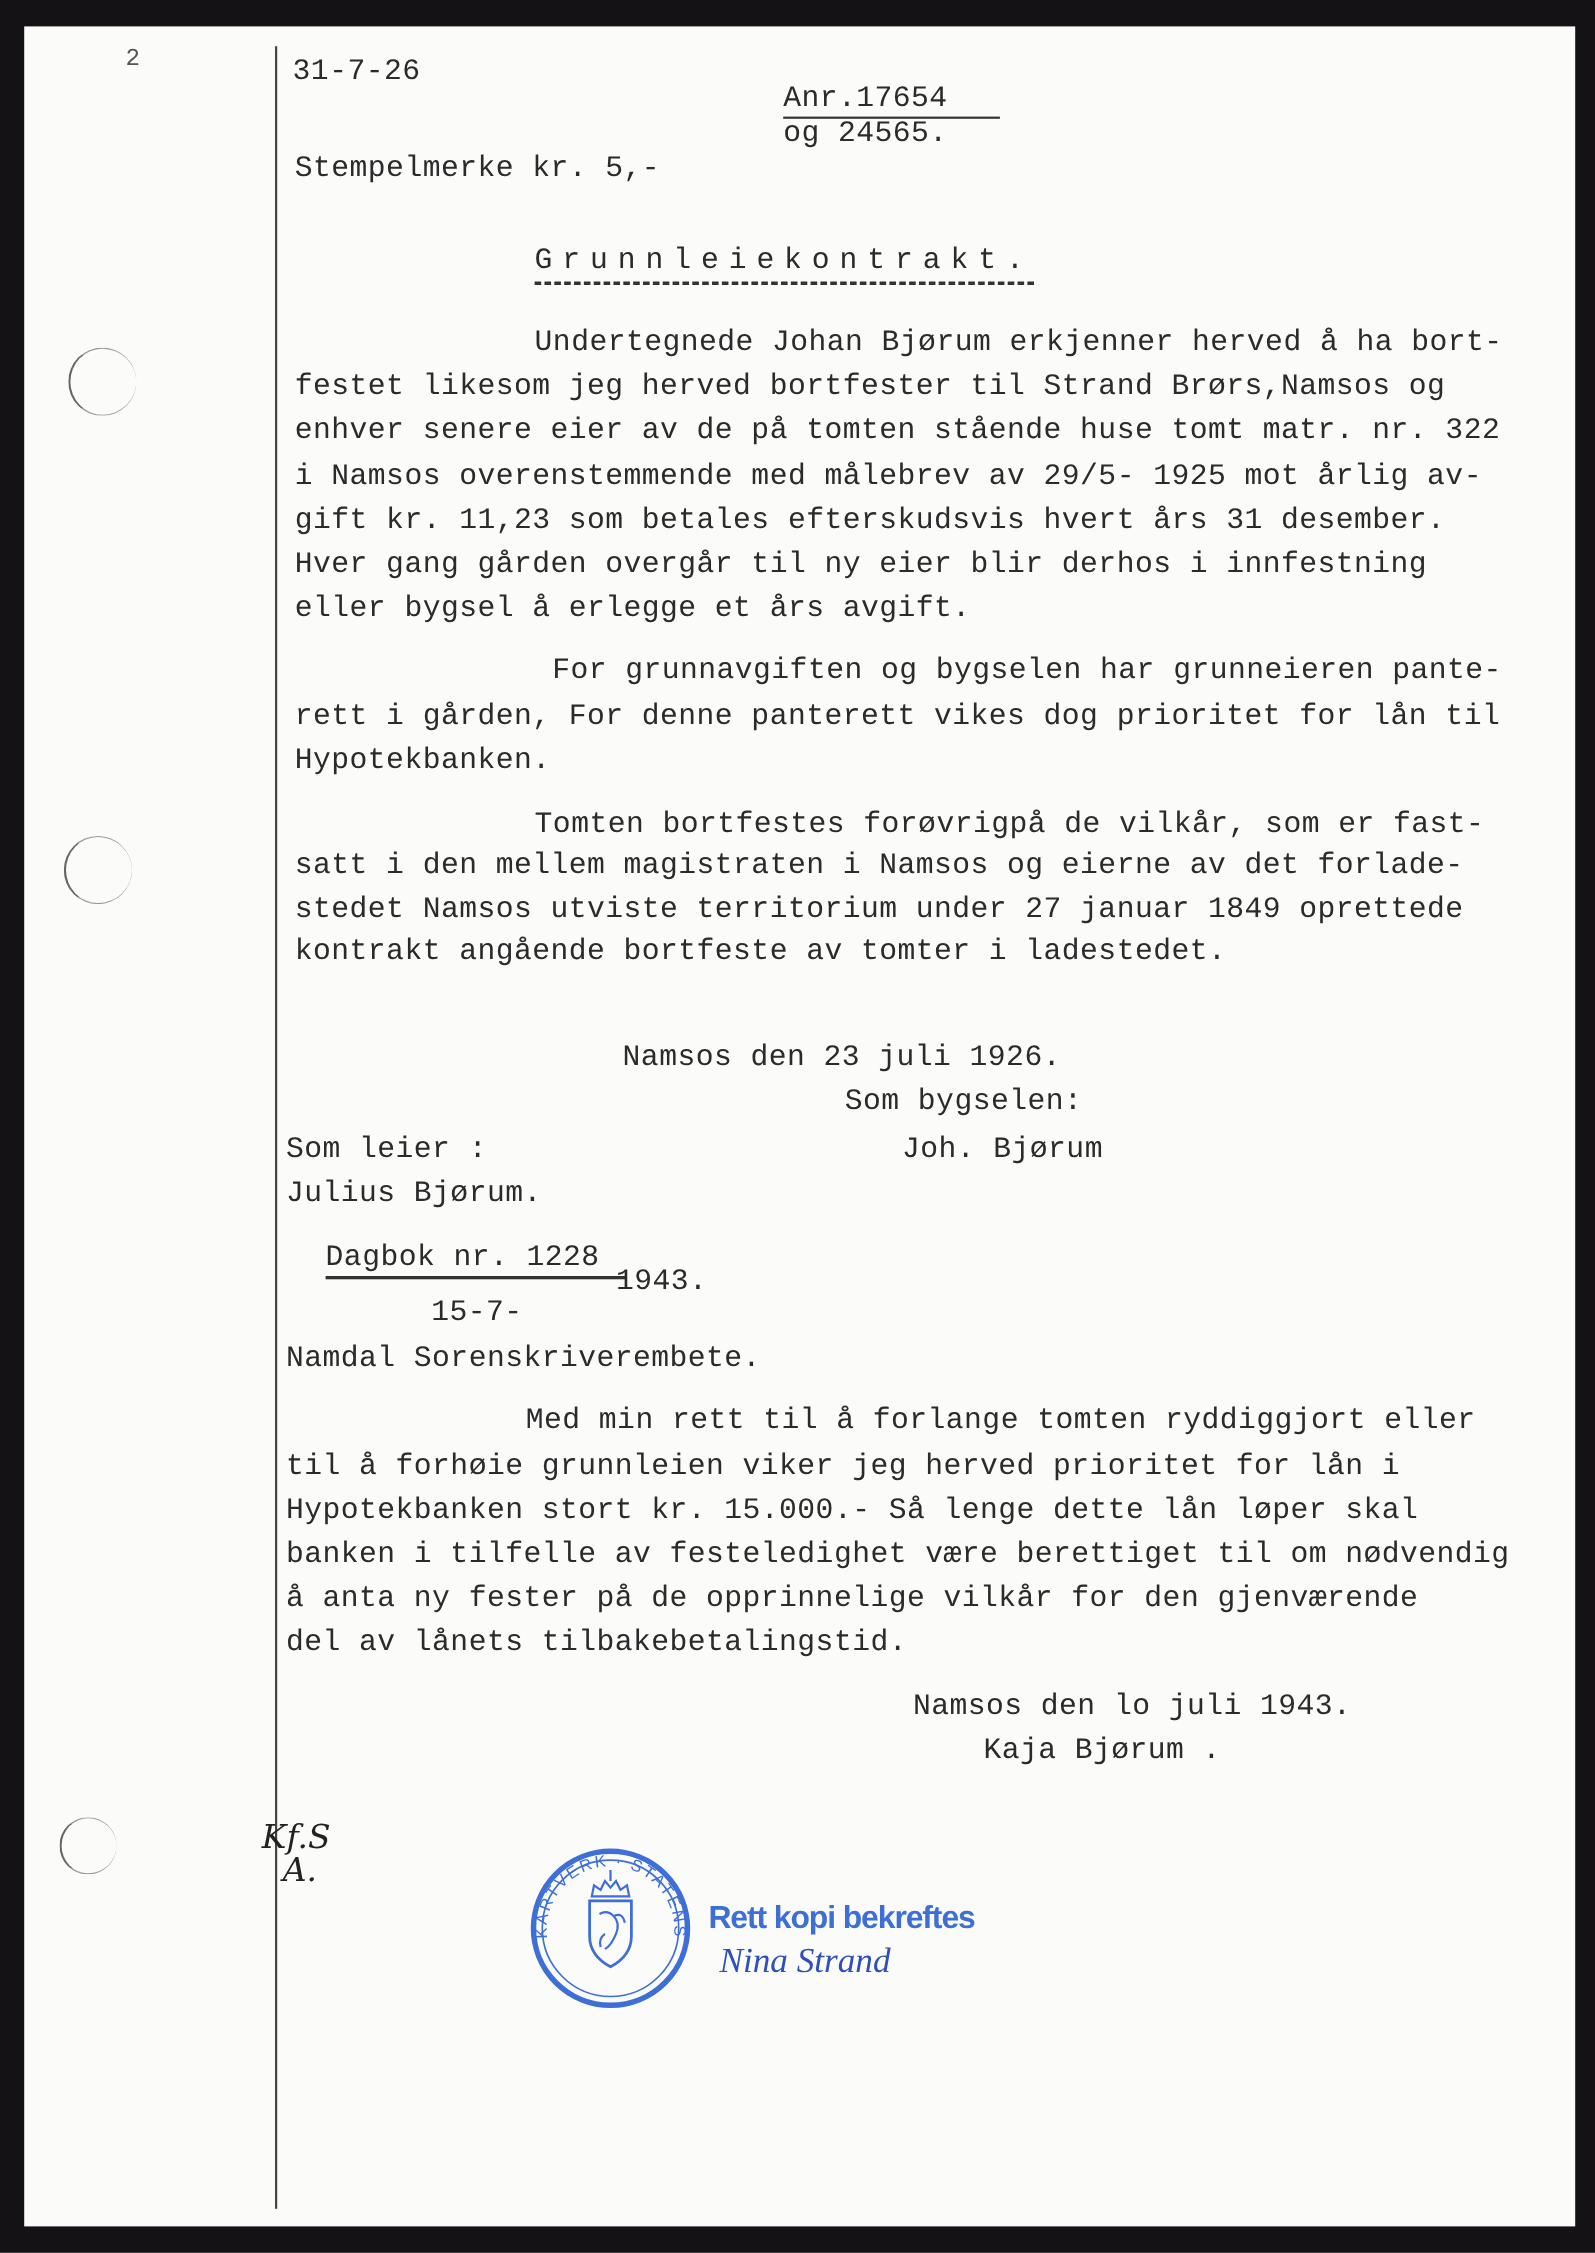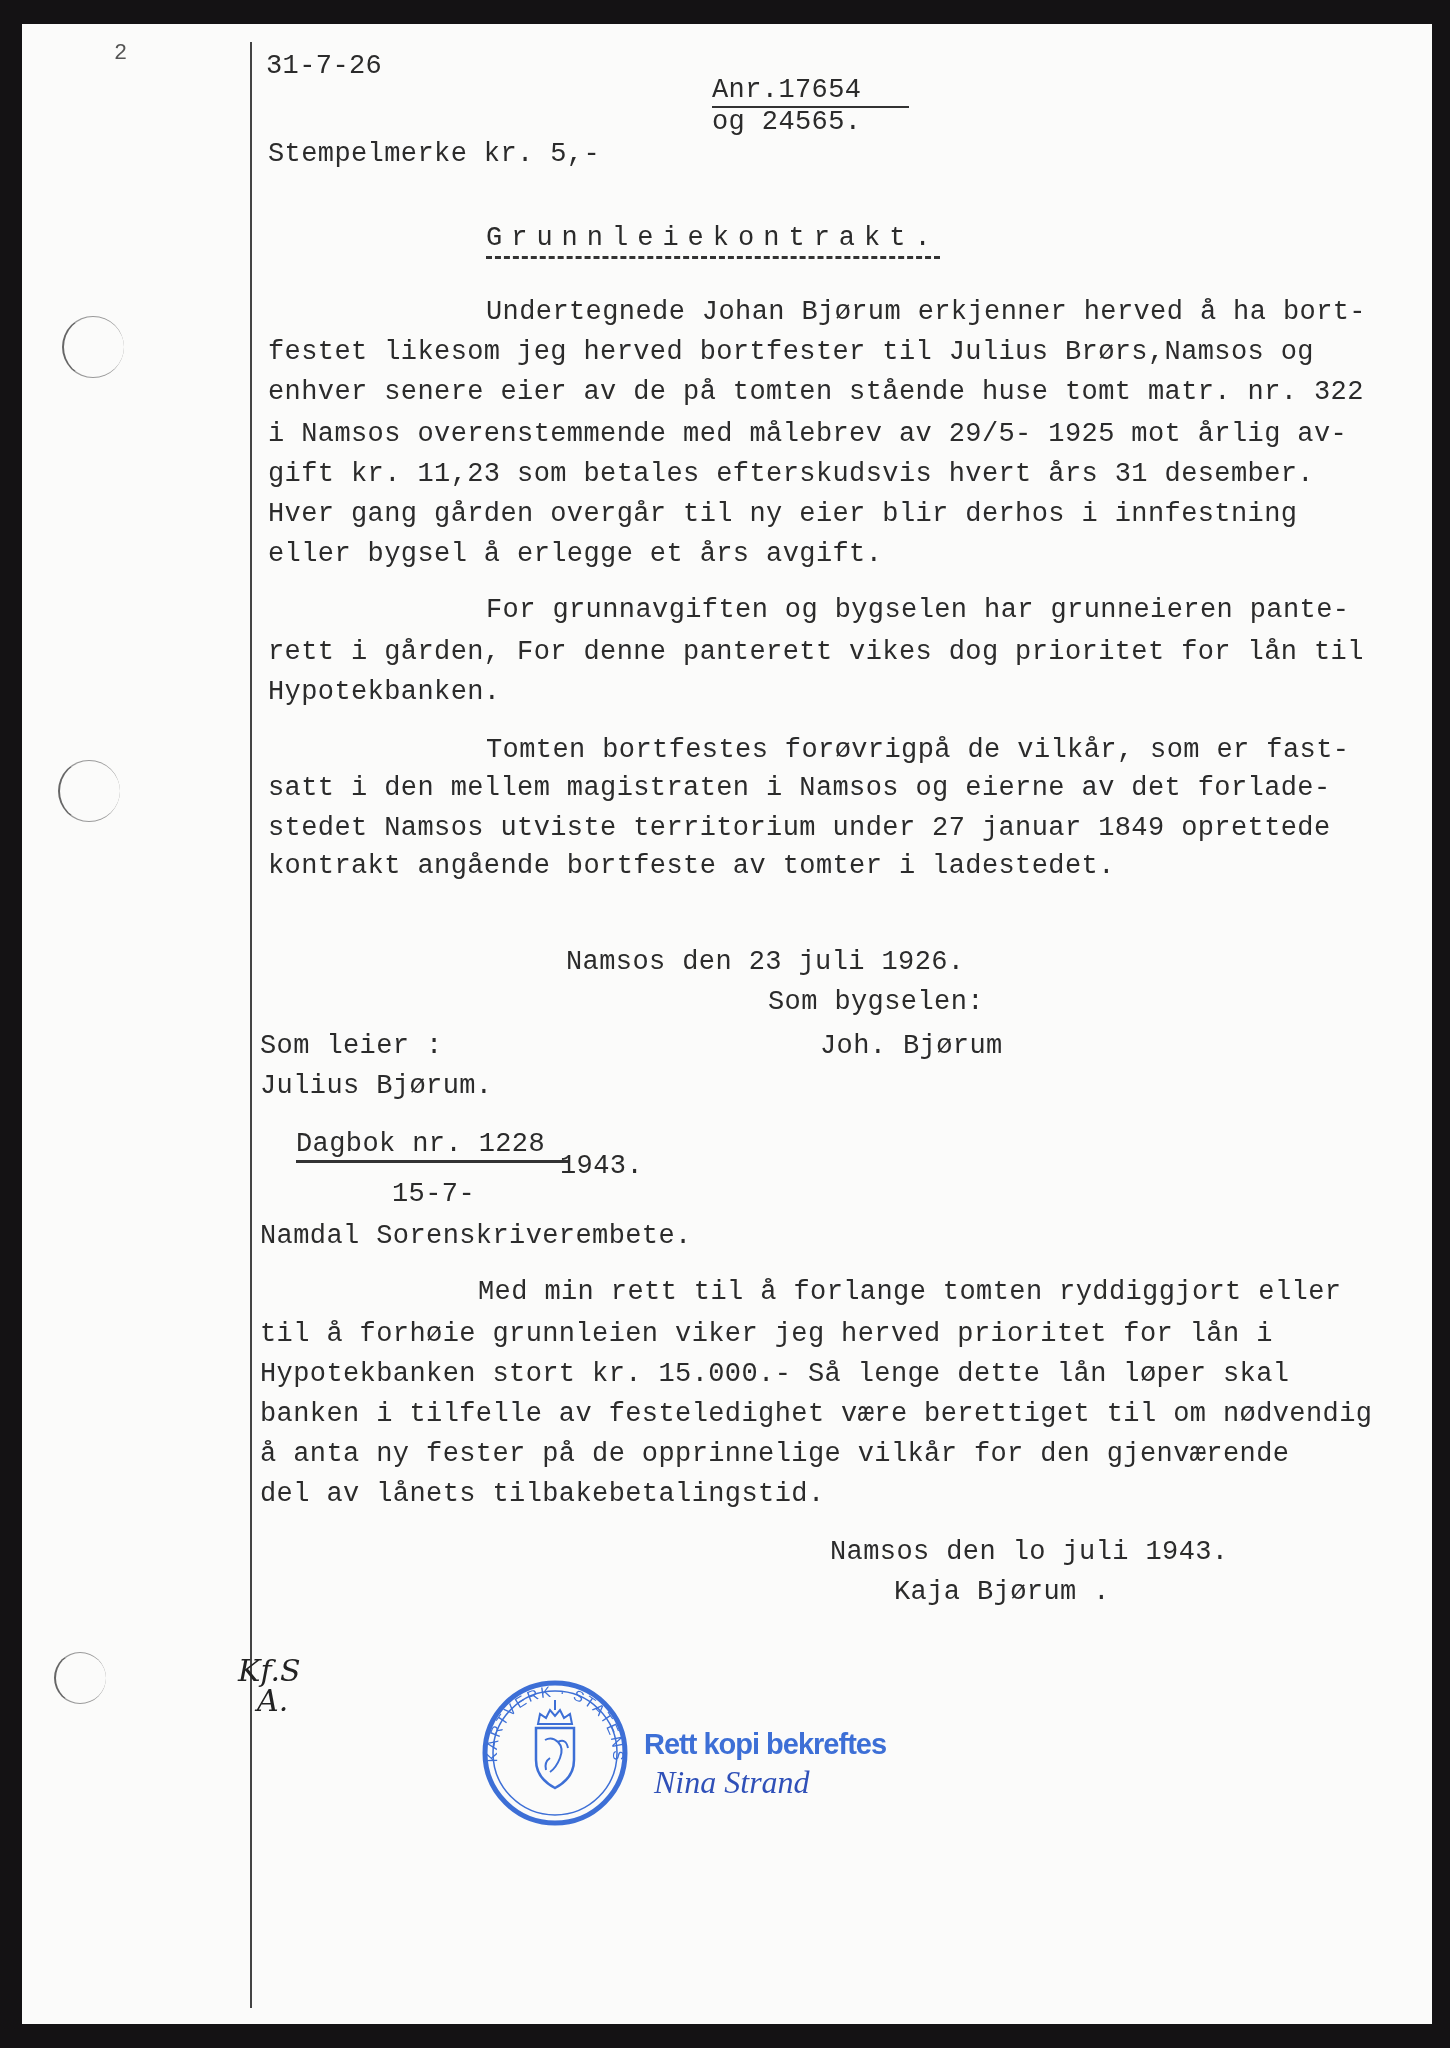--- a/index.html
+++ b/index.html
@@ -62,30 +62,30 @@
 
   <div class="t" style="left:244px; top:26px;">31-7-26</div>
   <div class="t solid-under" style="left:690px; top:50px; padding-right:48px;">Anr.17654</div>
   <div class="t" style="left:690px; top:82px;">og 24565.</div>
   <div class="t" style="left:246px; top:114px;">Stempelmerke kr. 5,-</div>
 
   <div class="t spaced dash-under" style="left:464px; top:198px;">Grunnleiekontrakt.</div>
 
   <div>
     <div class="t" style="left:464px; top:272px;">Undertegnede Johan Bjørum erkjenner herved å ha bort-</div>
-    <div class="t" style="left:246px; top:312px;">festet likesom jeg herved bortfester til Julius Brørs,Namsos og</div>
+    <div class="t" style="left:246px; top:312px;">festet likesom jeg herved bortfester til Strand Brørs,Namsos og</div>
     <div class="t" style="left:246px; top:352px;">enhver senere eier av de på tomten stående huse tomt matr. nr. 322</div>
     <div class="t" style="left:246px; top:394px;">i Namsos overenstemmende med målebrev av 29/5- 1925 mot årlig av-</div>
     <div class="t" style="left:246px; top:434px;">gift kr. 11,23 som betales efterskudsvis hvert års 31 desember.</div>
     <div class="t" style="left:246px; top:474px;">Hver gang gården overgår til ny eier blir derhos i innfestning</div>
     <div class="t" style="left:246px; top:514px;">eller bygsel å erlegge et års avgift.</div>
   </div>
 
   <div>
-    <div class="t" style="left:464px; top:570px;text-align:center;">For grunnavgiften og bygselen har grunneieren pante-</div>
+    <div class="t" style="left:480px; top:570px;text-align:center;">For grunnavgiften og bygselen har grunneieren pante-</div>
     <div class="t" style="left:246px; top:612px;">rett i gården, For denne panterett vikes dog prioritet for lån til</div>
     <div class="t" style="left:246px; top:652px;">Hypotekbanken.</div>
   </div>
 
   <div>
     <div class="t" style="left:464px; top:710px;">Tomten bortfestes forøvrigpå de vilkår, som er fast-</div>
     <div class="t" style="left:246px; top:748px;">satt i den mellem magistraten i Namsos og eierne av det forlade-</div>
     <div class="t" style="left:246px; top:788px;">stedet Namsos utviste territorium under 27 januar 1849 oprettede</div>
     <div class="t" style="left:246px; top:826px;">kontrakt angående bortfeste av tomter i ladestedet.</div>
   </div>

